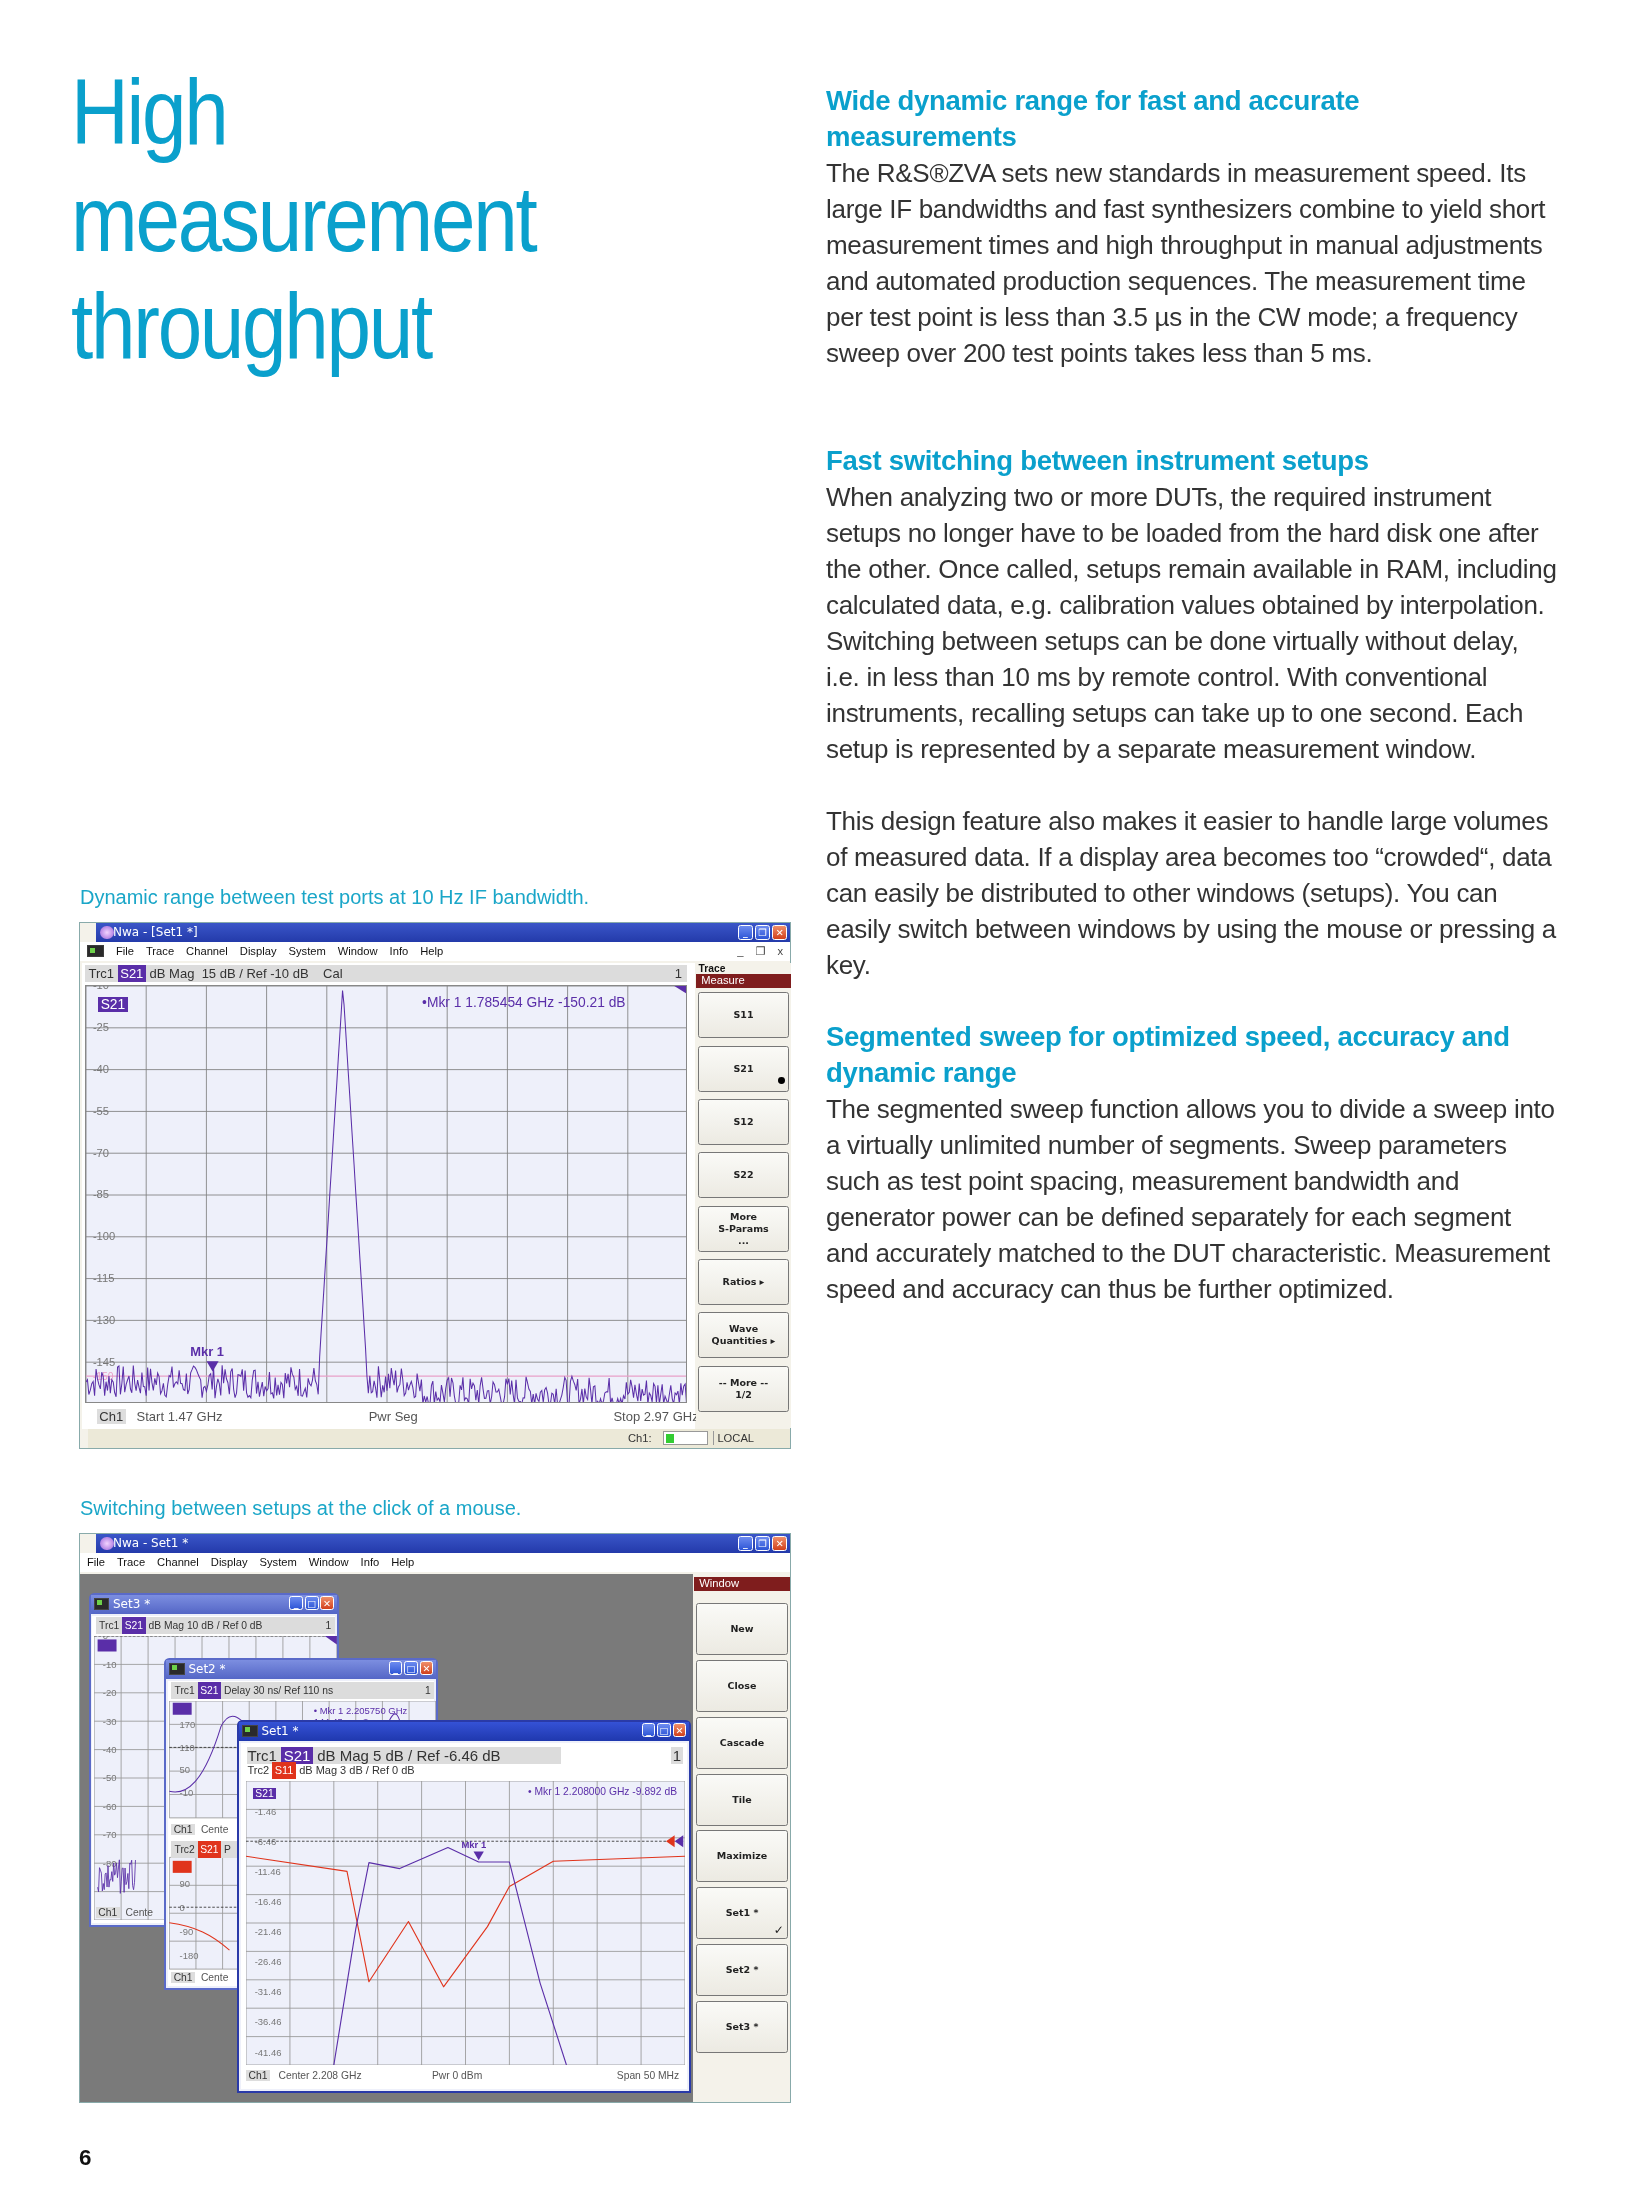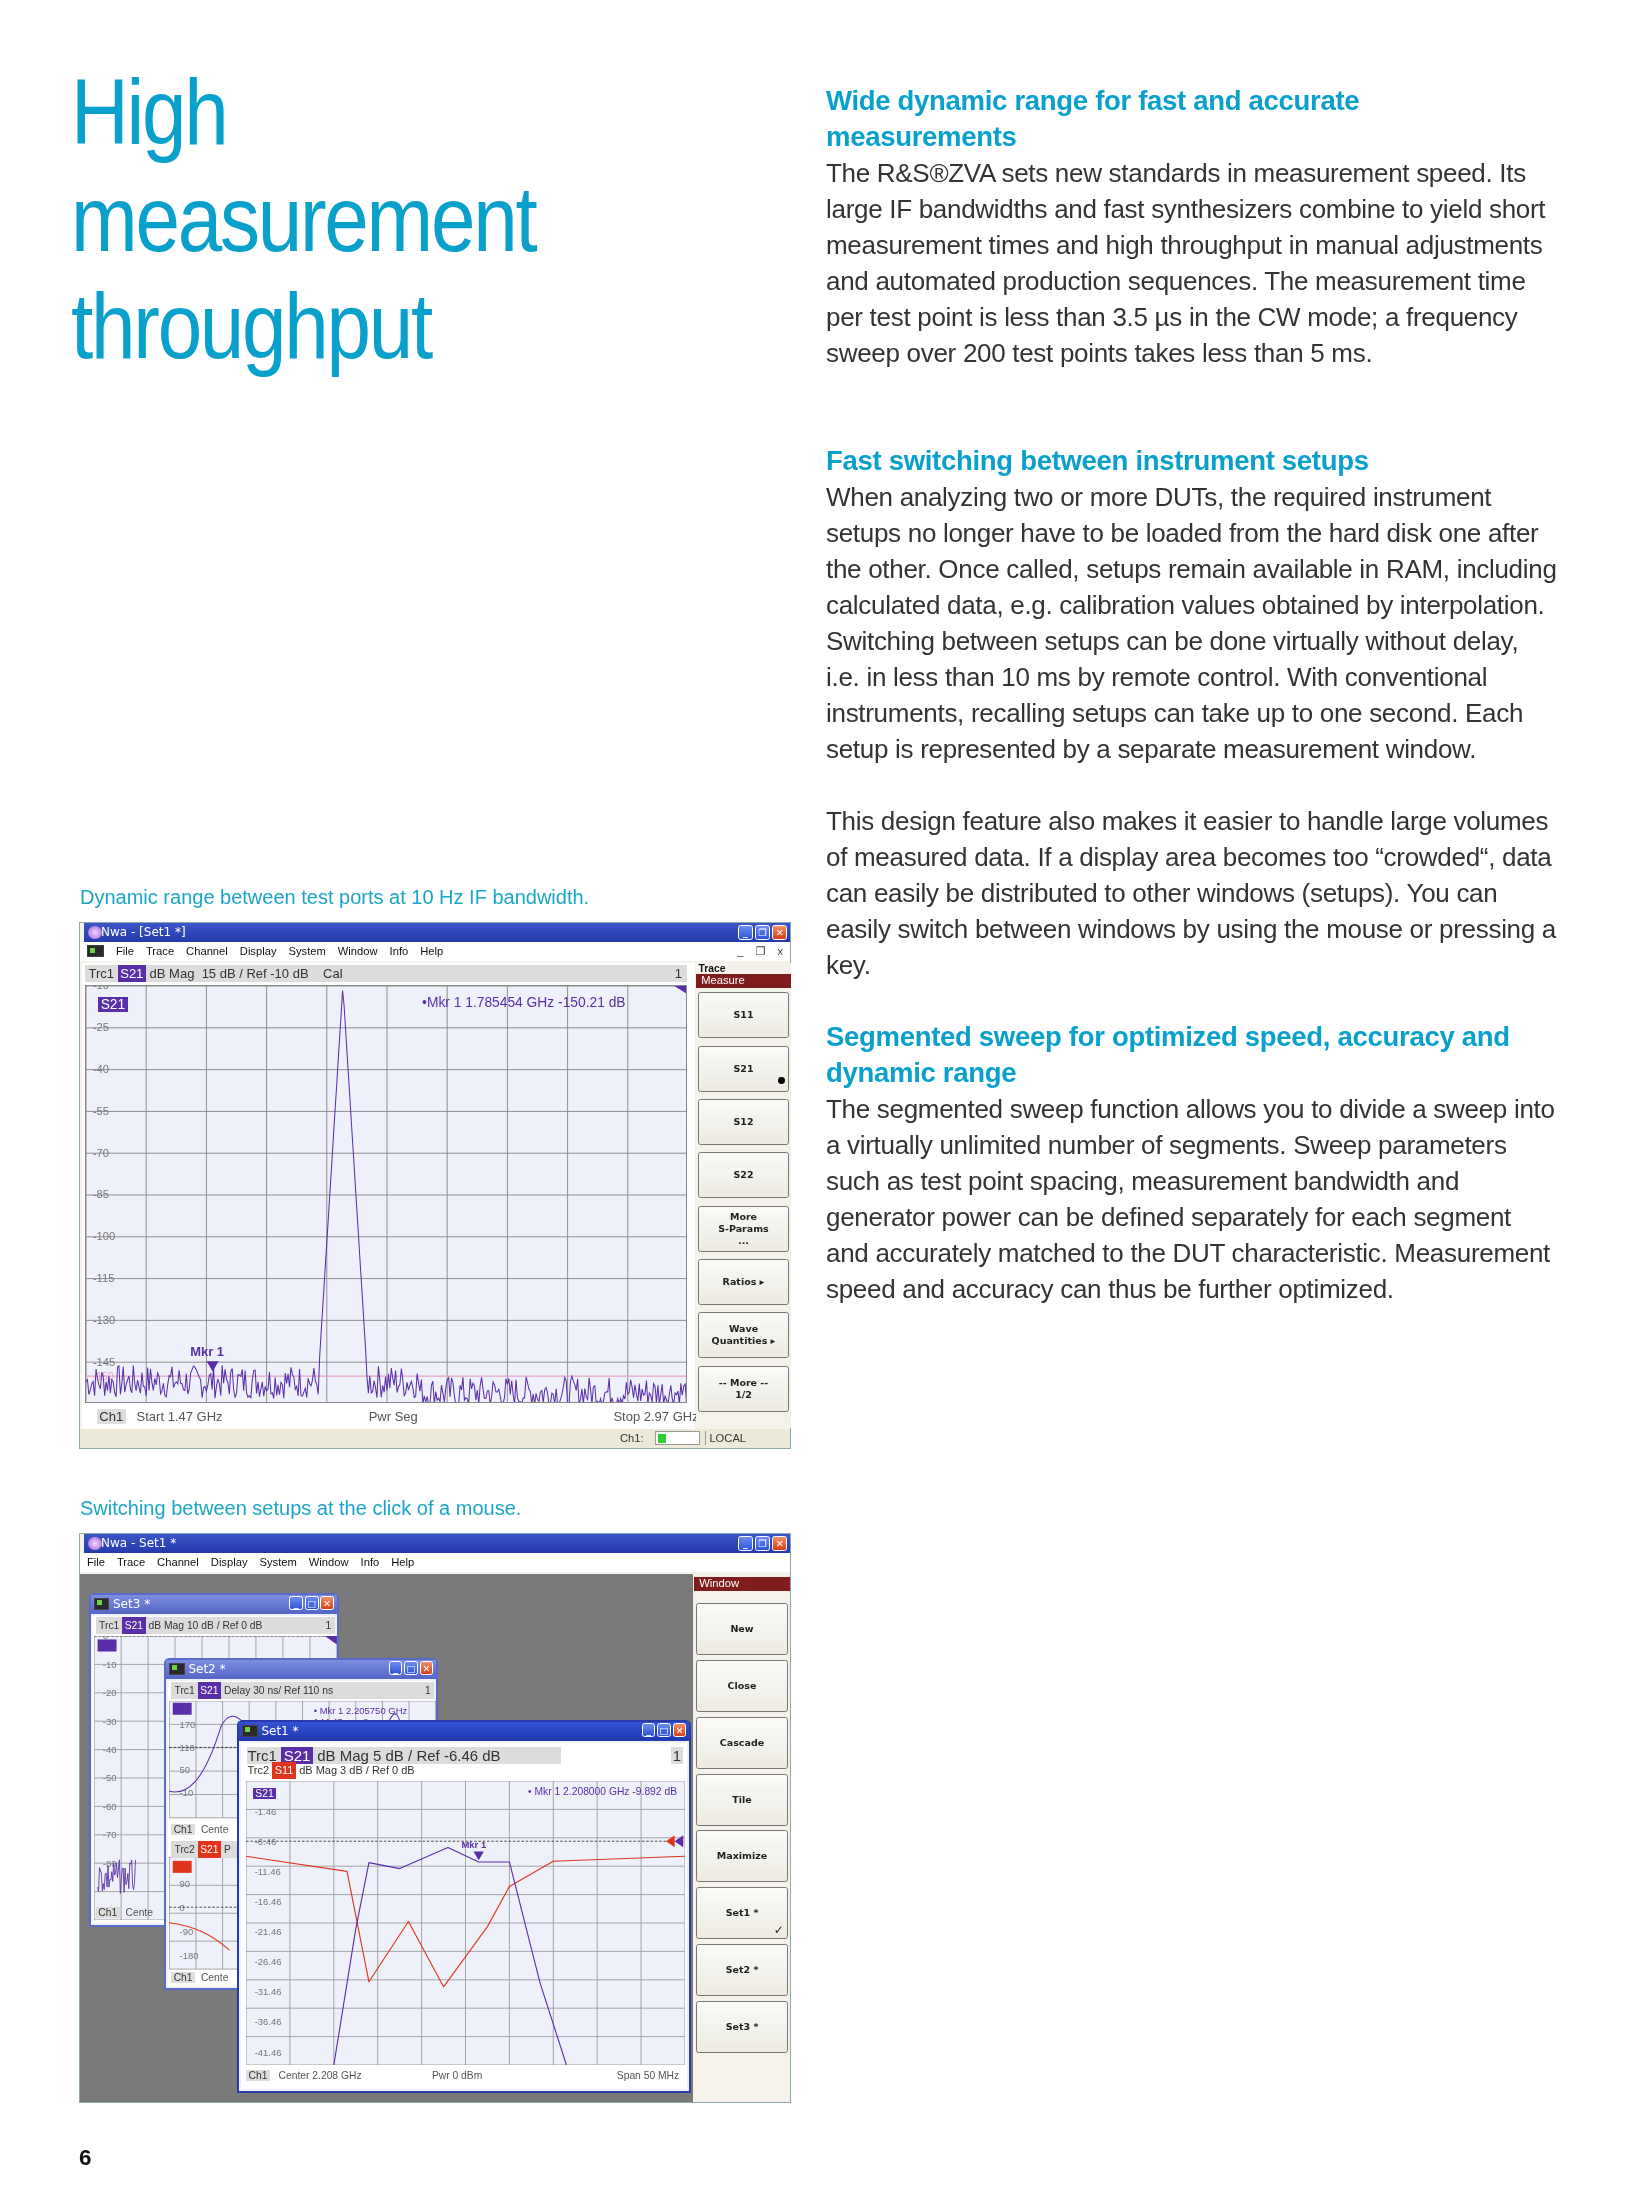--- a/index.html
+++ b/index.html
@@ -13,21 +13,21 @@
   .sec-p { font-size: 26px; line-height: 36px; color: #333; letter-spacing: -0.3px; }
   .gap { height: 36px; }
 
   .caption { position: absolute; left: 80px; font-size: 20px; color: #1aa6c8; }
   .cap1 { top: 886px; }
   .cap2 { top: 1497px; }
   .page-number { position: absolute; left: 79px; top: 2145px; font-size: 22.4px; font-weight: bold; color: #111; }
 
   
   .win { position: absolute; border: 0.9px solid #8aa; background: #f4f2ea; }
-  .titlebar { position: absolute; left: 4px; right: 0; top: 0; height: 34px; background: linear-gradient(#3a56c8, #2238a8 60%, #2a40b0); color: #fff; font-size: 12px; line-height: 19px; padding-left: 17px; font-family: "DejaVu Sans", sans-serif; }
+  .titlebar { position: absolute; left: 16px; right: 0; top: 0; height: 34px; background: linear-gradient(#3a56c8, #2238a8 60%, #2a40b0); color: #fff; font-size: 12px; line-height: 19px; padding-left: 17px; font-family: "DejaVu Sans", sans-serif; }
   .titlebar .app-icon { position: absolute; left: 4.3px; top: 2.6px; width: 13.8px; height: 13.8px; border-radius: 50%; background: radial-gradient(#f2d3ff, #9a62d8); }
   .tb-btns { position: absolute; right: 2.6px; top: 1.7px; display: flex; gap: 1.7px; }
   .tb-btn { width: 15.5px; height: 15.5px; border: 0.9px solid #fff; border-radius: 2.6px; background: linear-gradient(#6d8cf0, #2d55d6); color: #fff; font-size: 9.5px; line-height: 13.8px; text-align: center; font-weight: bold; }
   .tb-btn.close { background: linear-gradient(#f0906a, #d2401c); }
   .menubar { position: absolute; left: 0; right: 0; top: 19px; height: 19px; background: #fff; font-size: 11.2px; line-height: 19px; display: flex; gap: 12px; padding-left: 6.9px; color: #111; }
   .menubar .mdi { width: 17px; height: 12px; margin-top: 3.4px; background: #2a2a2a; border: 1.7px solid #3c3c3c; position: relative; }
   .menubar .mdi::after { content: ""; position: absolute; left: 1.7px; top: 1.7px; width: 5.2px; height: 5.2px; background: #6dd14a; }
   .menubar .right-ctrls { position: absolute; right: 6.9px; top: 0; display: flex; gap: 12px; color: #444; }
 
   .tracebar { position: absolute; left: 3.4px; height: 17px; background: #dcdcdc; font-size: 13px; line-height: 17px; color: #333; padding-left: 3.4px; white-space: nowrap; }
@@ -180,21 +180,21 @@
     <div class="sk" style="top:243px; height:46px; white-space:pre;">More
 S-Params
 ...</div>
     <div class="sk" style="top:296px; height:46px;">Ratios  ▸</div>
     <div class="sk" style="top:349px; height:46px; white-space:pre;">Wave
 Quantities ▸</div>
     <div class="sk" style="top:403px; height:46px; white-space:pre;">-- More --
 1/2</div>
   </div>
 
-  <div class="statusbar" style="left:0; right:0; top:506px; height:19px;">
+  <div class="statusbar" style="left:8px; right:0; top:506px; height:19px;">
     <span style="position:absolute; left:540px; top:2.6px;">Ch1:</span>
     <span style="position:absolute; left:575px; top:1.7px; width:45px; height:14.6px; background:#fff; border:0.9px solid #999;">
         <span style="position:absolute; left:1.7px; top:2.6px; width:8.6px; height:8.6px; background:#3c3;"></span>
       </span>
     <span style="position:absolute; left:625px; top:1.7px; width:84px; height:14.6px; border-left:0.9px solid #999; padding-left:3.4px; line-height:14.6px;">LOCAL</span>
   </div>
 </div>
 
 <div class="caption cap2">Switching between setups at the click of a mouse.</div>
 

